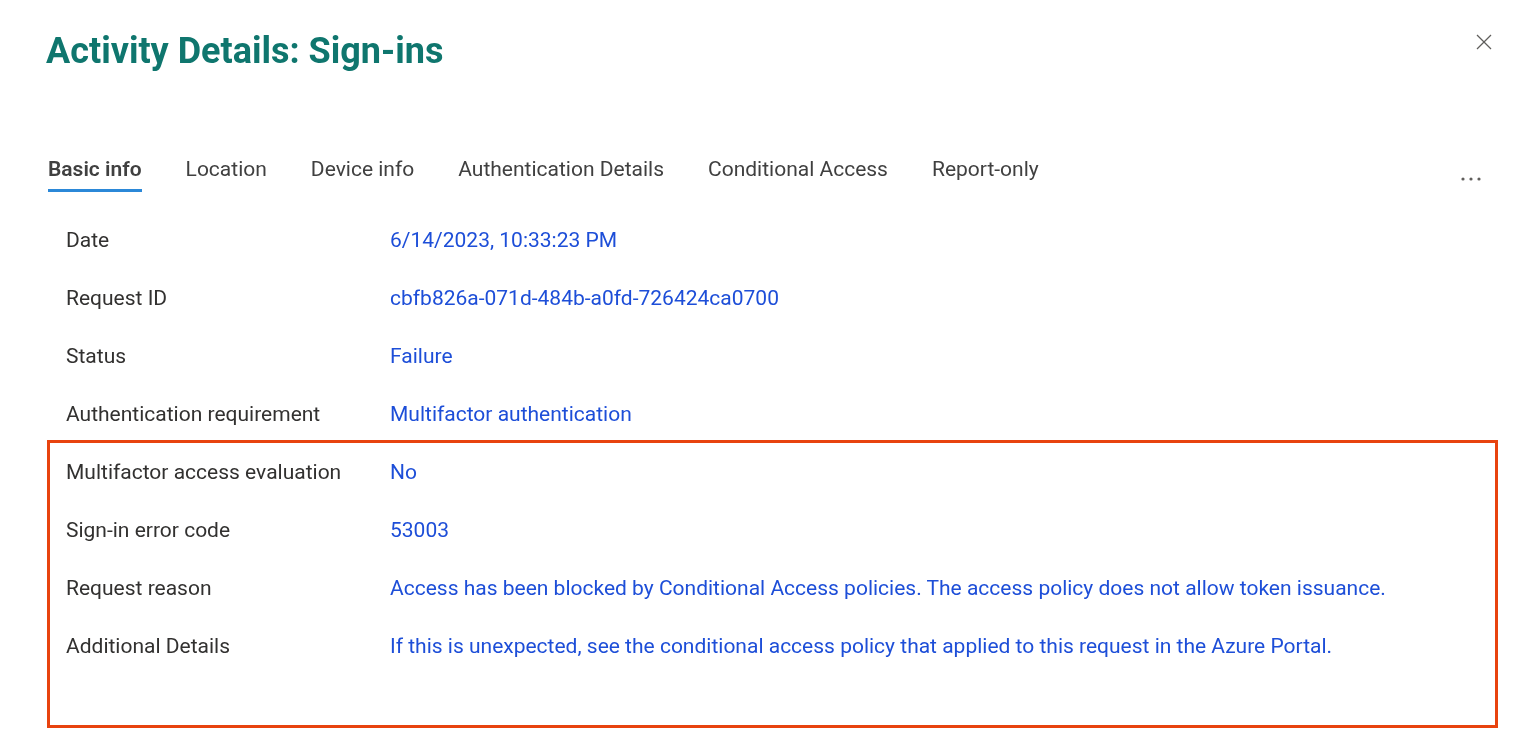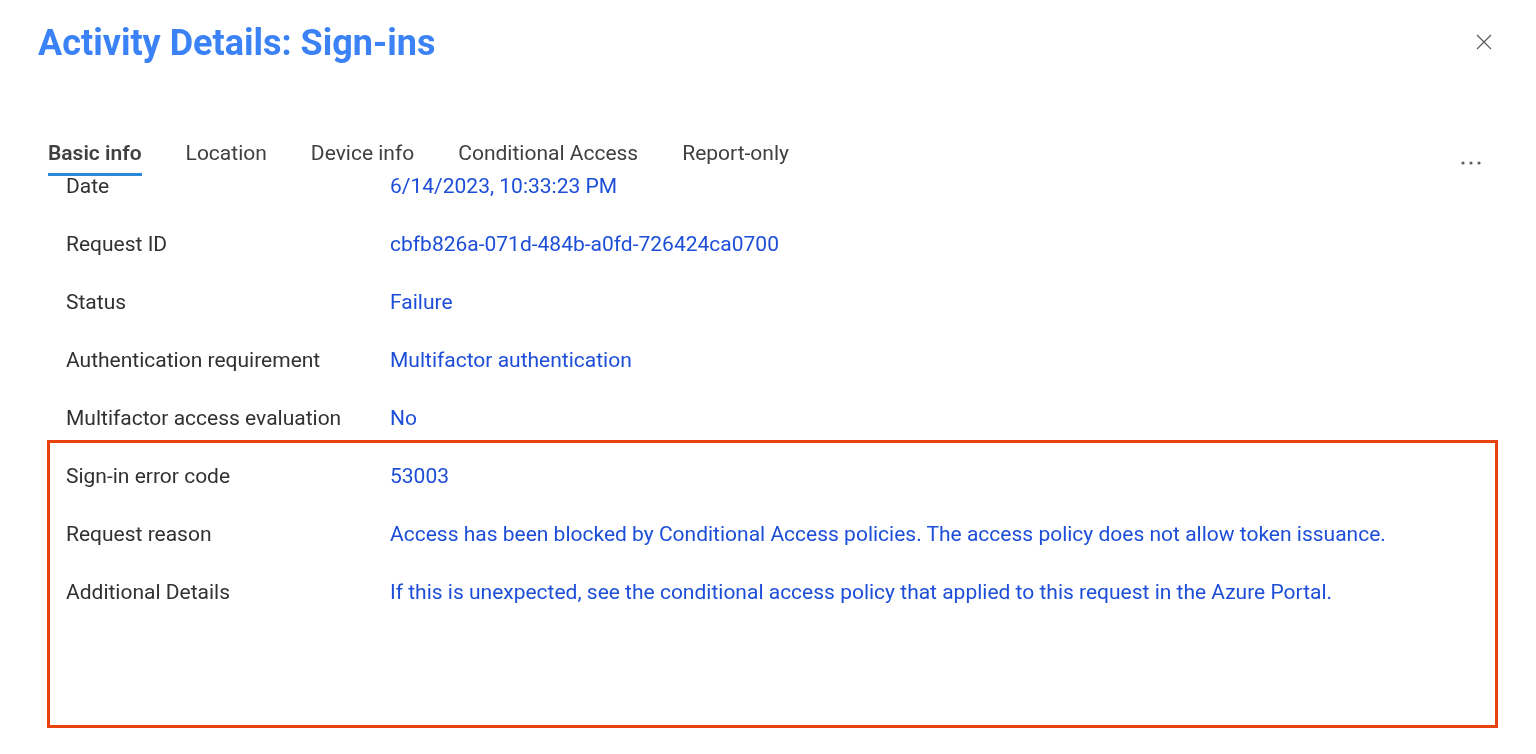--- a/index.html
+++ b/index.html
@@ -19,24 +19,24 @@
     box-sizing: border-box;
     width: 100%;
     height: 100%;
   }
   .header-row {
     display: flex;
     align-items: flex-start;
     justify-content: space-between;
   }
   h1.title {
-    margin: 0;
+    margin: 8px;
     font-size: 36px;
     font-weight: 700;
-    color: #3b82f6;
+    color: #0f766e;
     line-height: 1.2;
   }
   .close-btn {
     margin-top: 6px;
     margin-right: 0px;
     width: 28px;
     height: 28px;
     display: flex;
     align-items: center;
     justify-content: center;
@@ -76,20 +76,21 @@
     margin-left: auto;
     margin-right: 10px;
     color: #605e5c;
     font-size: 22px;
     letter-spacing: 2px;
     cursor: pointer;
     padding: 4px 6px;
     line-height: 1;
   }
   .details {
+    margin-top: 38px;
     padding-left: 28px;
   }
   .row {
     display: flex;
     align-items: baseline;
     min-height: 58px;
   }
   .row .label {
     width: 324px;
     flex: 0 0 324px;
@@ -120,20 +121,21 @@
         <line x1="1" y1="1" x2="15" y2="15"></line>
         <line x1="15" y1="1" x2="1" y2="15"></line>
       </svg>
     </div>
   </div>
 
   <div class="tabs-row">
     <div class="tab active">Basic info</div>
     <div class="tab">Location</div>
     <div class="tab">Device info</div>
+    <div class="tab">Authentication Details</div>
     <div class="tab">Conditional Access</div>
     <div class="tab">Report-only</div>
     <div class="tabs-more">
       <svg width="22" height="6" viewBox="0 0 22 6">
         <circle cx="3" cy="3" r="1.6" fill="#605e5c"></circle>
         <circle cx="11" cy="3" r="1.6" fill="#605e5c"></circle>
         <circle cx="19" cy="3" r="1.6" fill="#605e5c"></circle>
       </svg>
     </div>
   </div>

